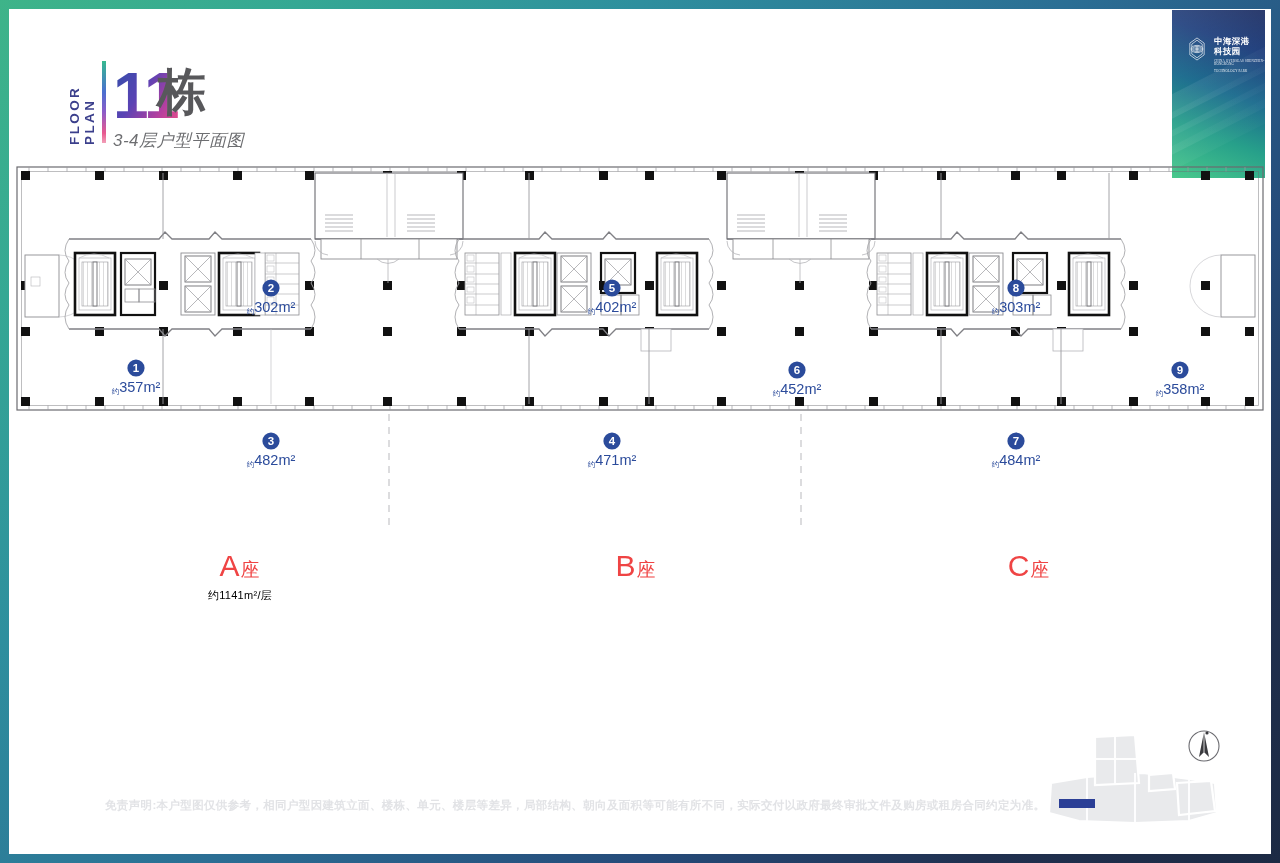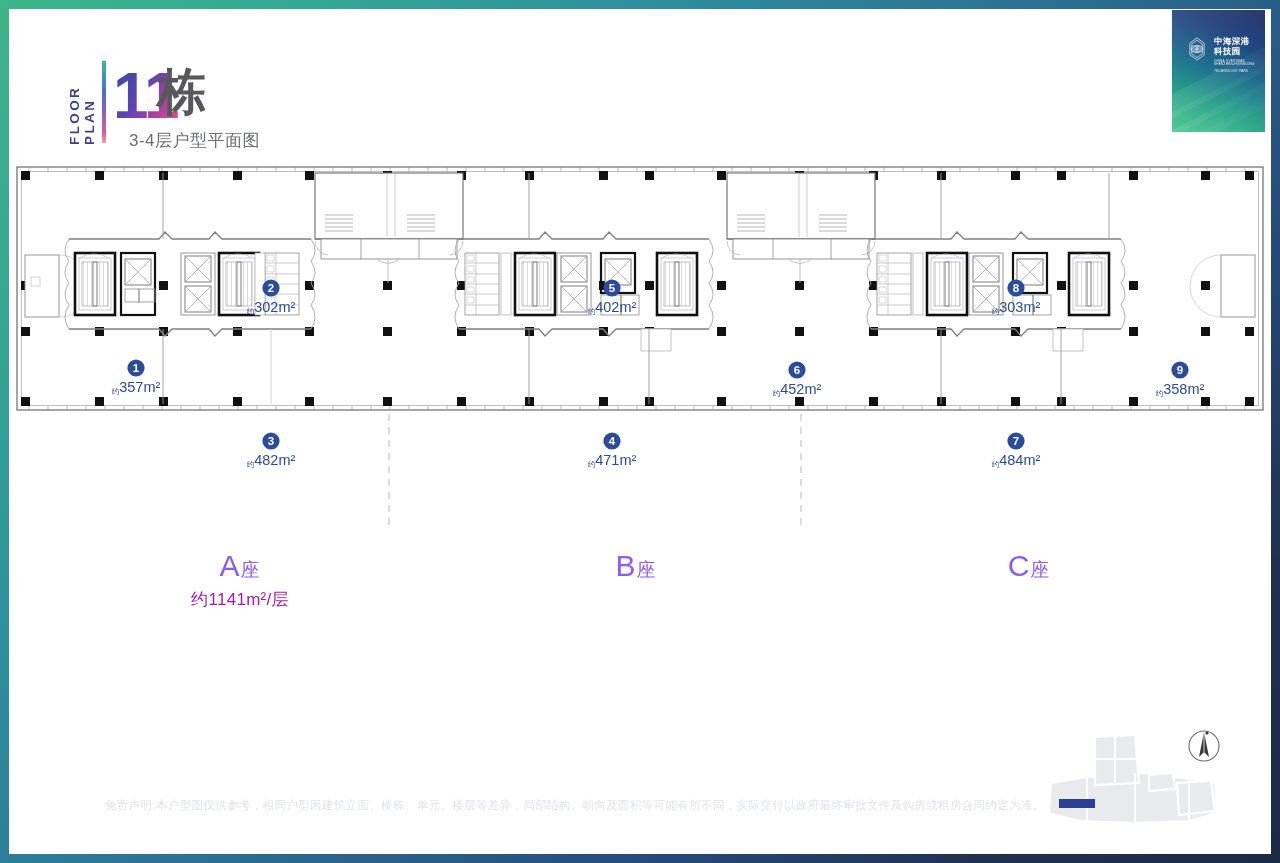--- a/index.html
+++ b/index.html
@@ -47,32 +47,33 @@
     color: transparent;
     -webkit-text-fill-color: transparent;
     letter-spacing: -1px;
   }
   .bigchar {
     position: absolute; left: 148px; top: 58px;
     font-size: 50px; font-weight: bold; line-height: 1;
     color: #58585b;
   }
   .subtitle {
-    position: absolute; left: 120px; top: 120px;
-    font-size: 17px; color: #6d6e71; letter-spacing: 0.5px;
+    position: absolute; left: 104px; top: 120px;
+    font-size: 17px; color: #6d6e71; letter-spacing: 0.5px; font-style: italic;
   }
 
   
   #logopanel {
     position: absolute; right: 6px; top: 1px;
-    width: 93px; height: 122px;
+    width: 93px; height: 168px;
     background:
       linear-gradient(160deg, rgba(255,255,255,0.10) 0%, rgba(255,255,255,0) 45%),
       linear-gradient(200deg, #1d2e63 0%, #1f3f7d 22%, #1c6c8e 48%, #27a08a 72%, #49c98c 100%);
     overflow: hidden;
+    font-family: Liberation Serif, serif;
   }
   #logopanel .wave {
     position: absolute; left: -34%; width: 168%; height: 22px;
     background: linear-gradient(90deg, rgba(255,255,255,0.30), rgba(255,255,255,0.05));
     transform: rotate(-27deg);
     opacity: 0.35;
   }
   #logopanel .w1 { top: 62px; }
   #logopanel .w2 { top: 80px; opacity: 0.22; }
   #logopanel .w3 { top: 98px; opacity: 0.30; }
@@ -87,31 +88,31 @@
   }
   .logotext .cn { font-size: 8.5px; font-weight: bold; letter-spacing: 0.4px; display:block; }
   .logotext .en { font-size: 3.1px; letter-spacing: 0.25px; display:block; margin-top: 3px; opacity: 0.92; }
 
   
   #plan { position: absolute; left: 0; top: 150px; width: 100%; height: 400px; }
   #plansvg { display: block; }
 
   
   .tower { position: absolute; text-align: center; width: 240px; }
-  .tower .tname { font-size: 30px; color: #8b5cf6; letter-spacing: 1px; line-height: 1.05; text-align: center; }
+  .tower .tname { font-size: 30px; color: #ef4444; letter-spacing: 1px; line-height: 1.05; text-align: center; }
   .tower .tname .cz { font-size: 19px; }
-  .tower .tarea { font-size: 17px; color: #a21caf; margin-top: 6px; letter-spacing: 0.3px; }
+  .tower .tarea { font-size: 11px; color: #000000; margin-top: 6px; letter-spacing: 0.3px; }
   #towerA { left: 111px; top: 541px; }
   #towerB { left: 507px; top: 541px; }
   #towerC { left: 900px; top: 541px; }
 
   
   #disclaimer {
     position: absolute; left: 96px; top: 789px;
-    font-size: 11.5px; color: #e2e3e6; letter-spacing: 0.35px; white-space: nowrap;
+    font-size: 11.5px; color: #e2e3e6; letter-spacing: 0.35px; white-space: nowrap; font-weight: bold;
   }
   #sitemap { position: absolute; left: 1030px; top: 716px; width: 200px; height: 105px; }
 </style>
 </head>
 <body>
 
 <div id="page">
   <div id="sheet">
 
     <div id="header">

